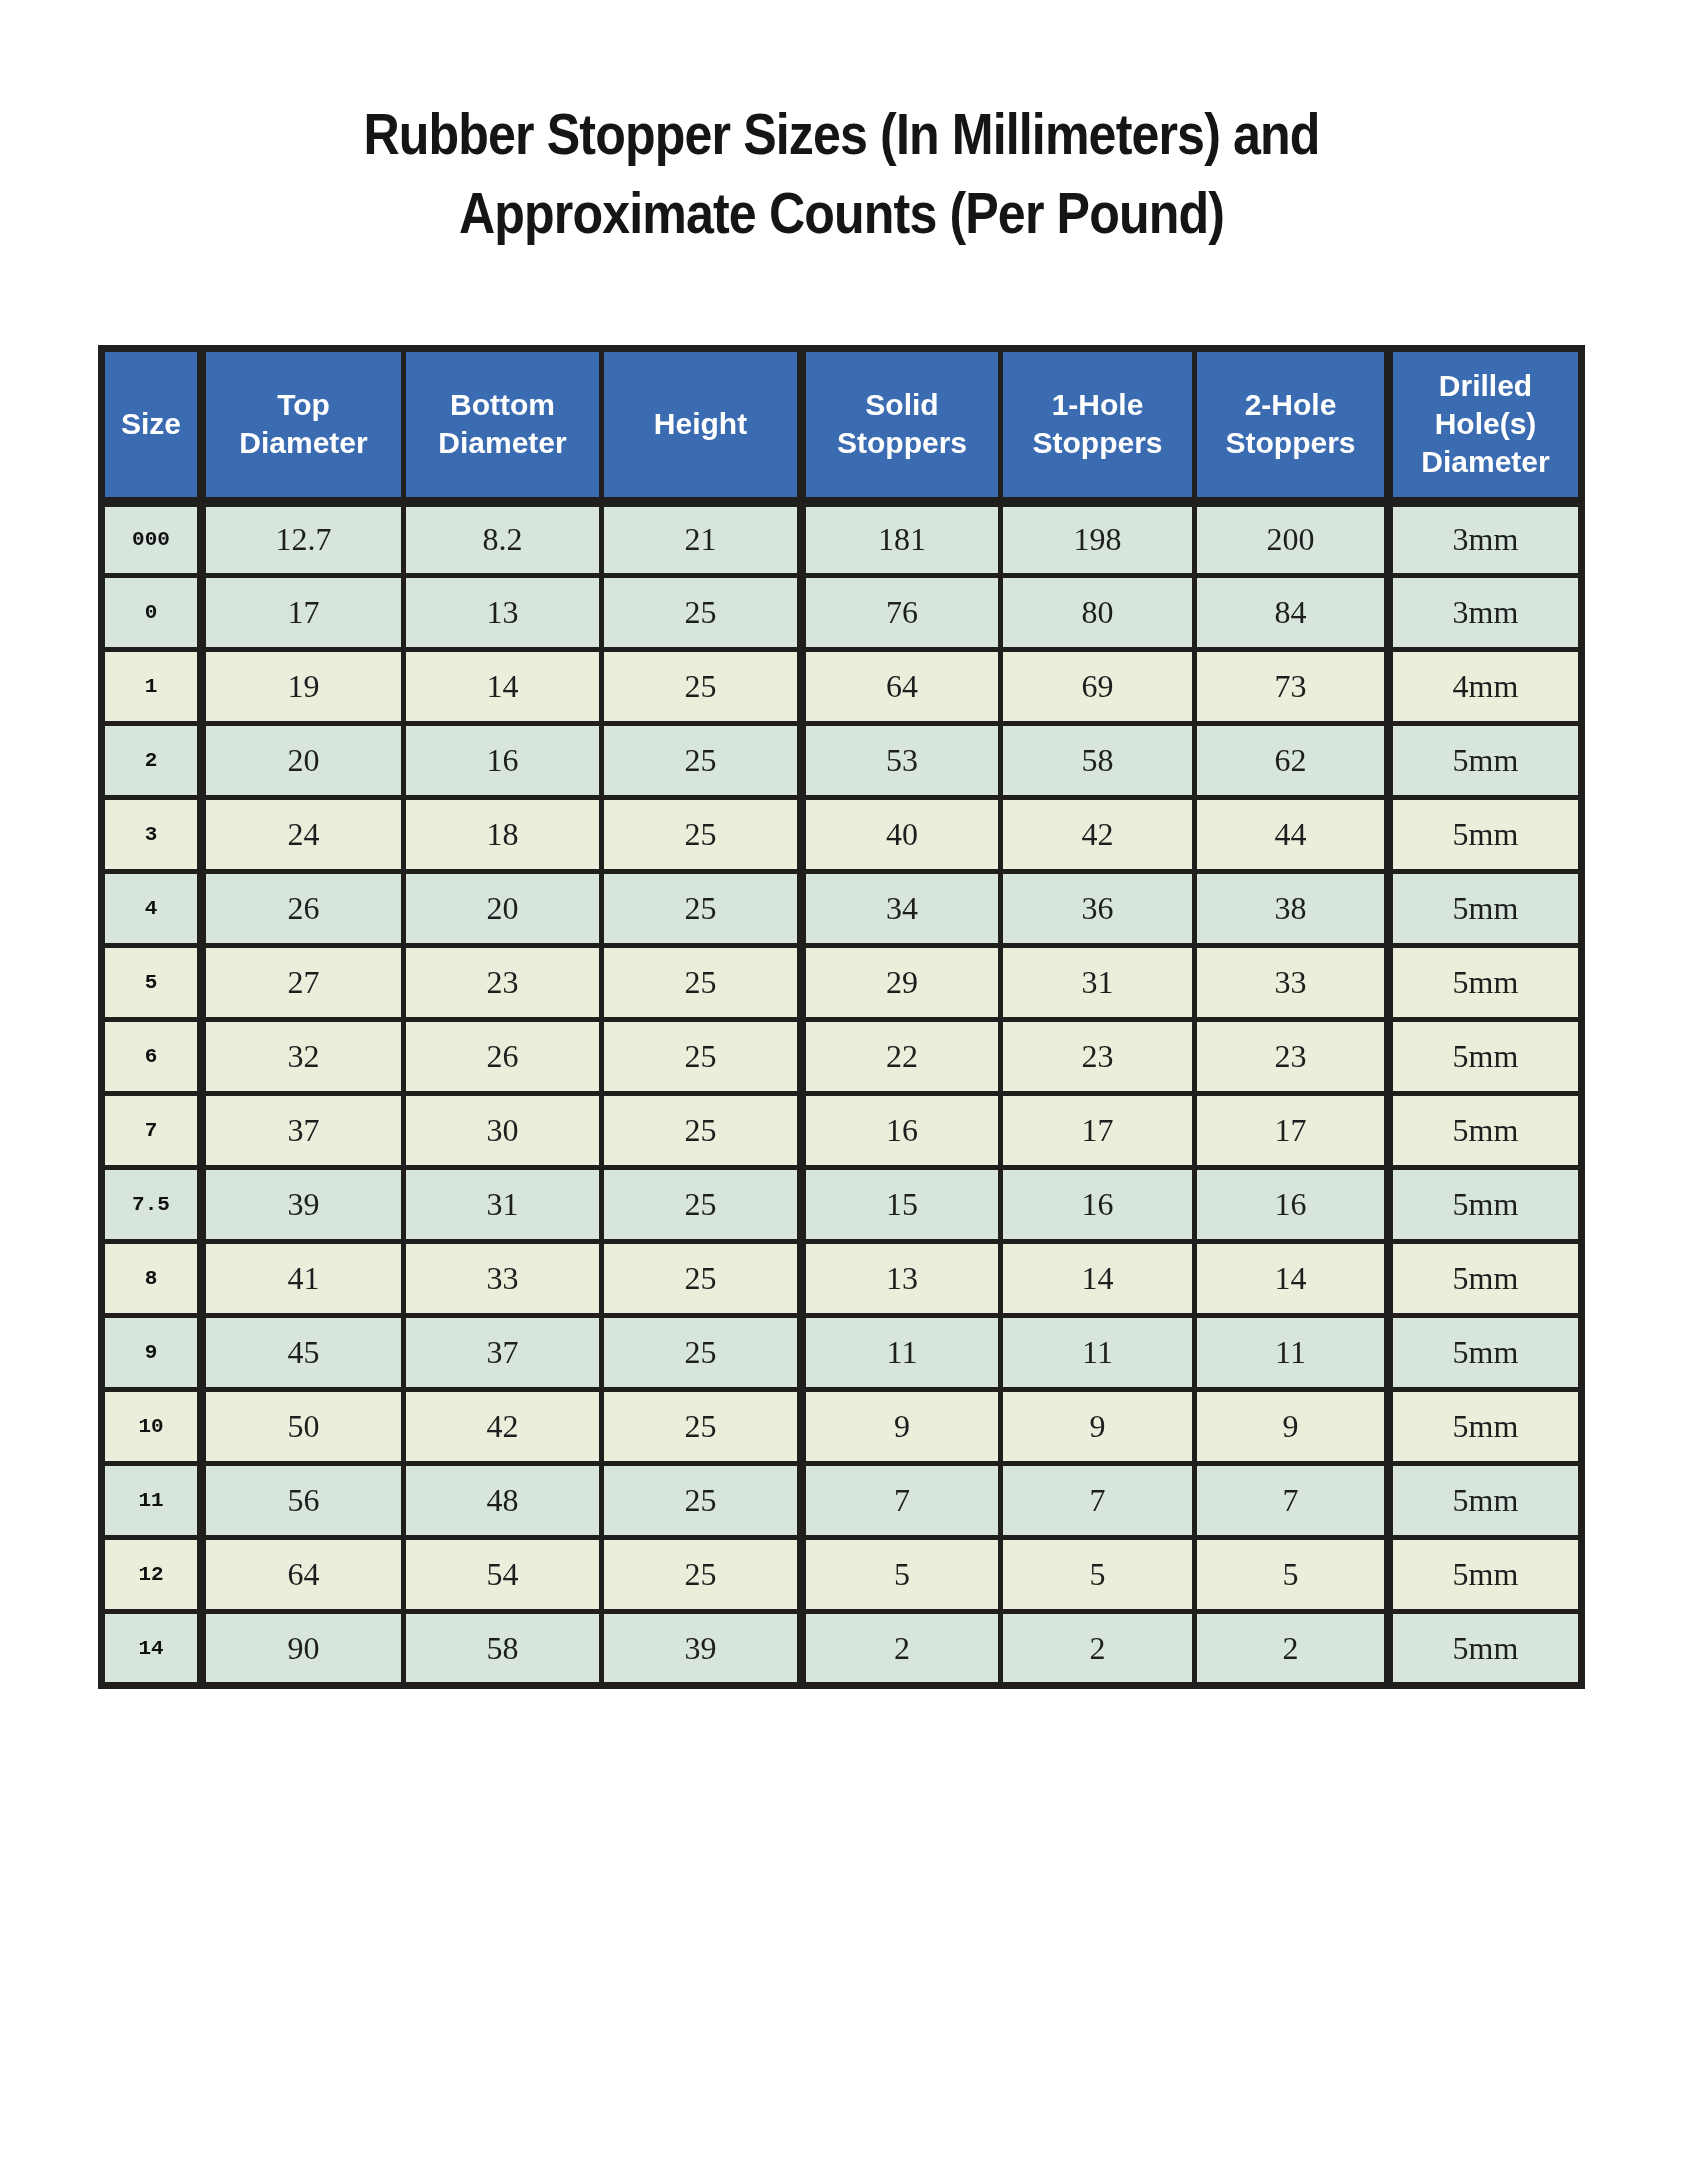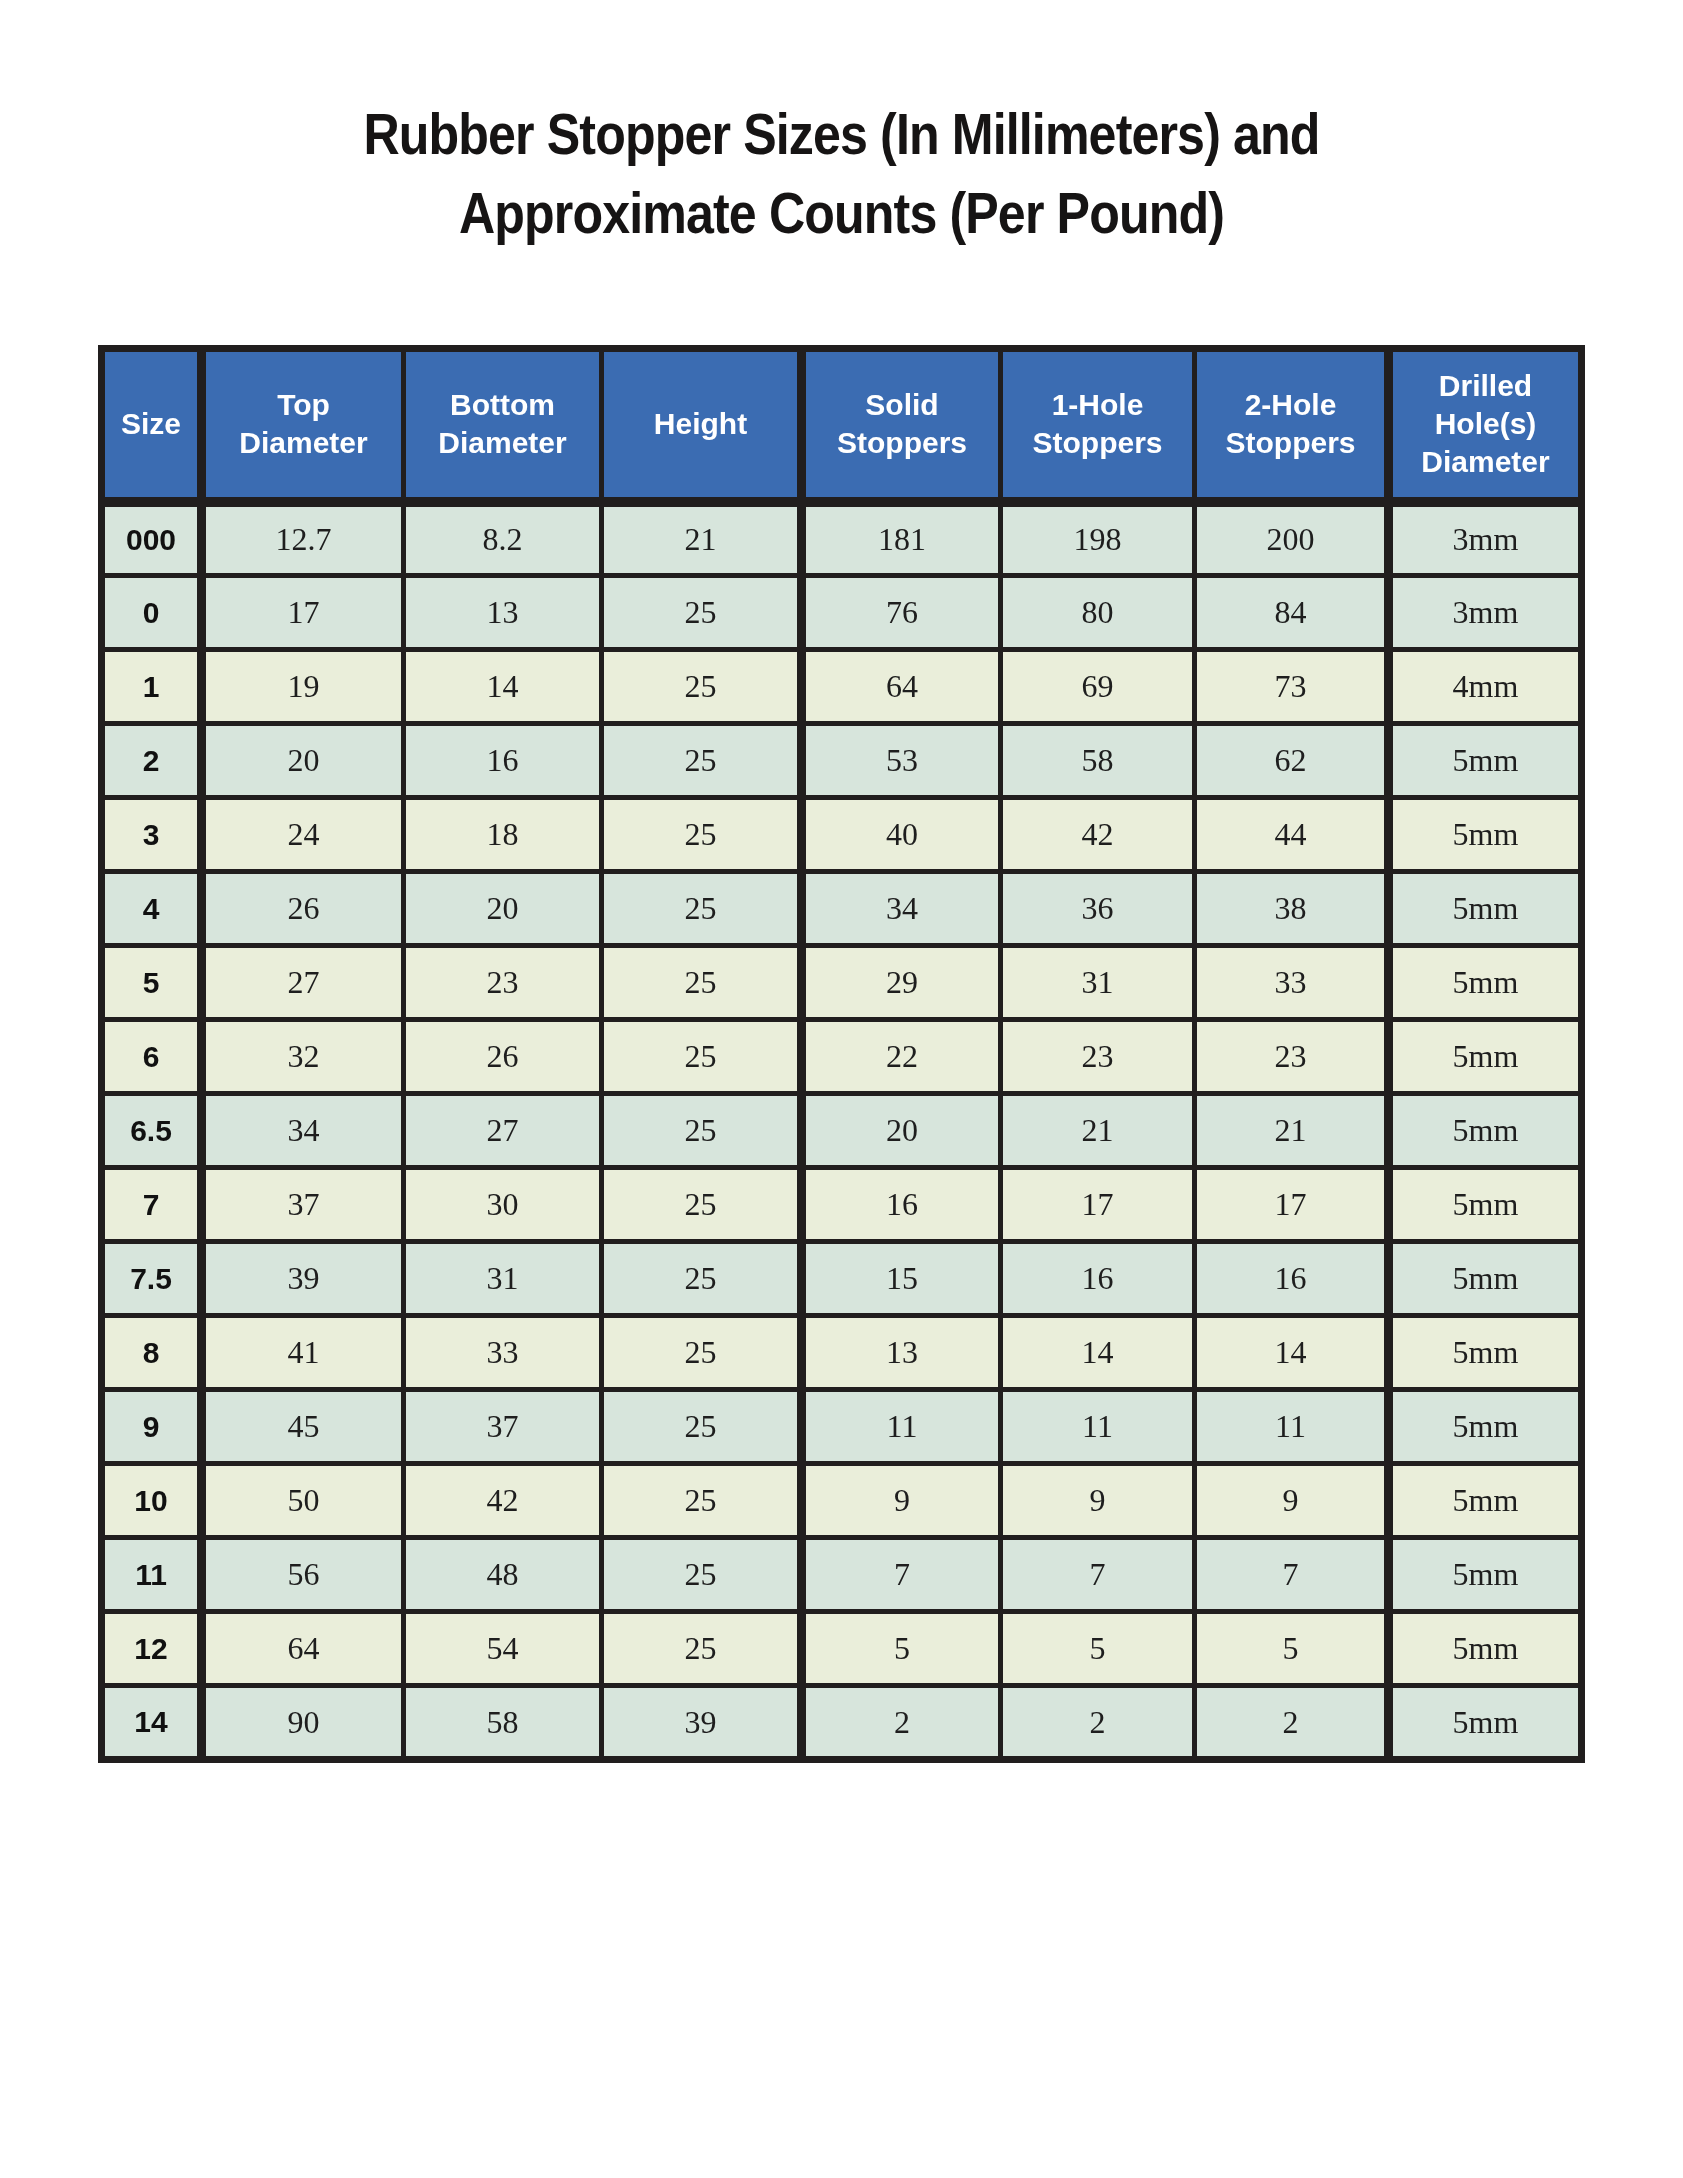--- a/index.html
+++ b/index.html
@@ -54,23 +54,23 @@
   }
   .stopper-table tbody tr { height: 74px; }
   .stopper-table tbody tr.row-teal  td { background: var(--row-teal, #d7e5dc); }
   .stopper-table tbody tr.row-green td { background: var(--row-green, #eaeeda); }
   .stopper-table tbody td {
     font-family: "Liberation Serif", serif;
     font-size: 32px;
     color: #1e1e1e;
   }
   .stopper-table tbody td.size-col {
-    font-family: Liberation Sans, sans-serif;
+    font-family: Liberation Mono, monospace;
     font-weight: bold;
-    font-size: 30px;
+    font-size: 21px;
     color: #111111;
   }
   .stopper-table .sep-r { border-right-width: 9px; }
 </style>
 </head>
 <body>
 
 <div class="page">
 
   <div class="title-block">
@@ -175,30 +175,20 @@
         <tr class="row-green">
           <td class="size-col sep-r">6</td>
           <td>32</td>
           <td>26</td>
           <td class="sep-r">25</td>
           <td>22</td>
           <td>23</td>
           <td class="sep-r">23</td>
           <td>5mm</td>
         </tr>
-        <tr class="row-teal">
-          <td class="size-col sep-r">6.5</td>
-          <td>34</td>
-          <td>27</td>
-          <td class="sep-r">25</td>
-          <td>20</td>
-          <td>21</td>
-          <td class="sep-r">21</td>
-          <td>5mm</td>
-        </tr>
         <tr class="row-green">
           <td class="size-col sep-r">7</td>
           <td>37</td>
           <td>30</td>
           <td class="sep-r">25</td>
           <td>16</td>
           <td>17</td>
           <td class="sep-r">17</td>
           <td>5mm</td>
         </tr>

